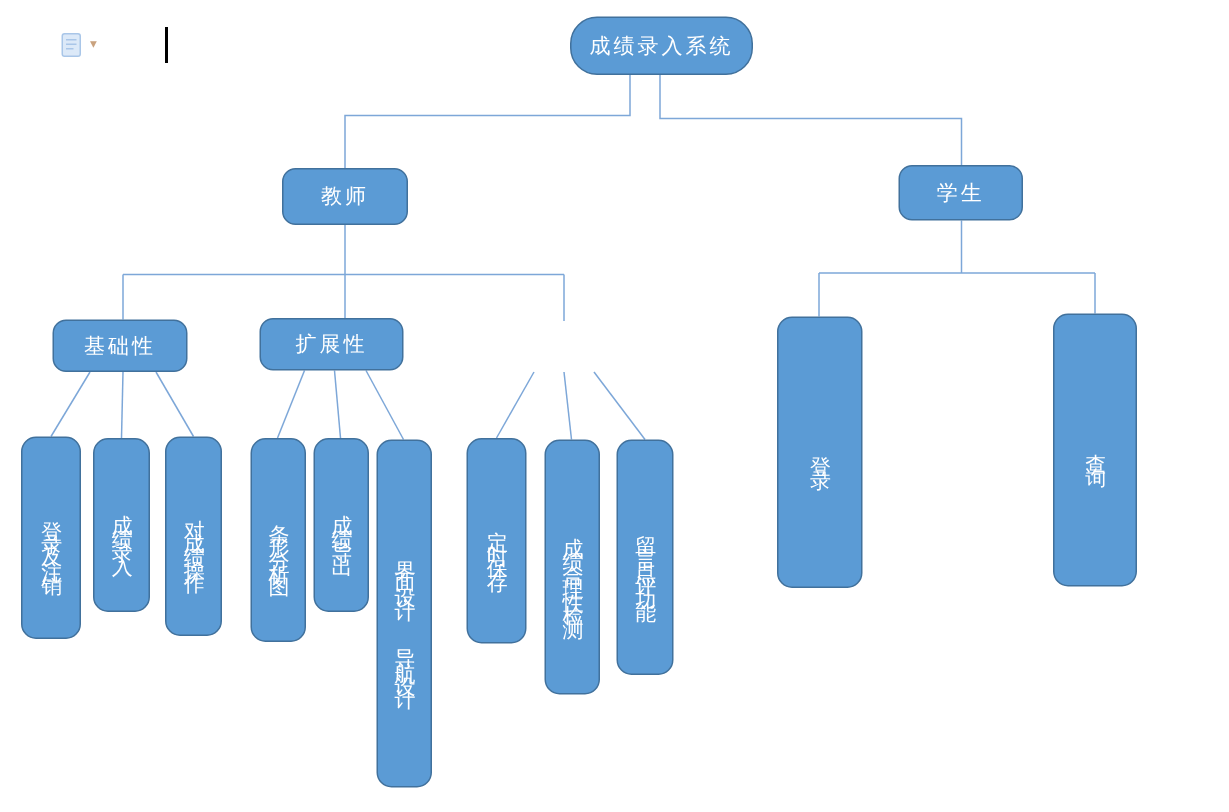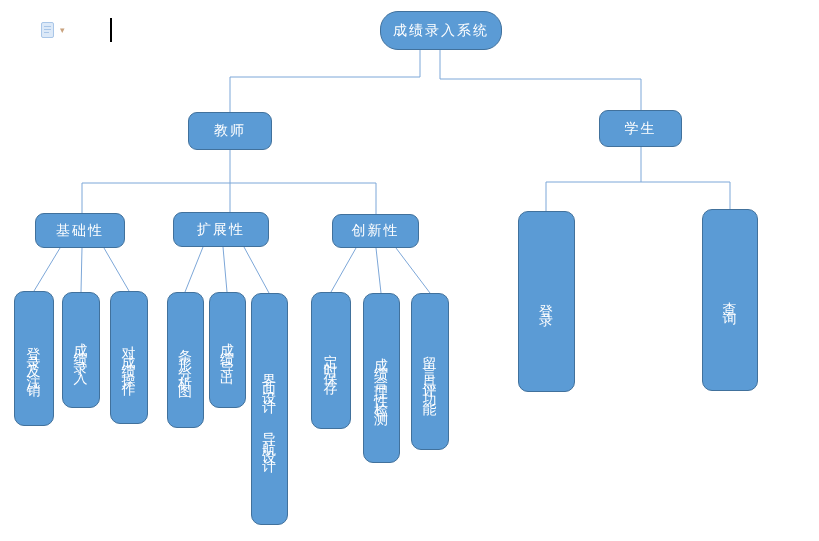--- a/index.html
+++ b/index.html
@@ -102,21 +102,20 @@
       <polyline points="376,248 381,293"></polyline>
       <polyline points="396,248 430,293"></polyline>
     </svg>
 
   <div class="nodes">
       <div class="node horz" style="left: 380px; top: 11px; width: 122px; height: 39px; border-radius: 18px;">成绩录入系统</div>
       <div class="node horz" style="left: 188px; top: 112px; width: 84px; height: 38px;">教师</div>
       <div class="node horz" style="left: 599px; top: 110px; width: 83px; height: 37px;">学生</div>
       <div class="node horz" style="left: 35px; top: 213px; width: 90px; height: 35px;">基础性</div>
       <div class="node horz" style="left: 173px; top: 212px; width: 96px; height: 35px;">扩展性</div>
-      <div class="node horz" style="left: 332px; top: 214px; width: 87px; height: 34px;">创新性</div>
       <div class="node vert" style="left: 14px; top: 291px; width: 40px; height: 135px;">登录及注销</div>
       <div class="node vert" style="left: 62px; top: 292px; width: 38px; height: 116px;">成绩录入</div>
       <div class="node vert" style="left: 110px; top: 291px; width: 38px; height: 133px;">对成绩操作</div>
       <div class="node vert" style="left: 167px; top: 292px; width: 37px; height: 136px;">条形分析图</div>
       <div class="node vert" style="left: 209px; top: 292px; width: 37px; height: 116px;">成绩导出</div>
       <div class="node vert" style="left: 251px; top: 293px; width: 37px; height: 232px;">界面设计，导航设计</div>
       <div class="node vert" style="left: 311px; top: 292px; width: 40px; height: 137px;">定时保存</div>
       <div class="node vert" style="left: 363px; top: 293px; width: 37px; height: 170px;">成绩合理性检测</div>
       <div class="node vert" style="left: 411px; top: 293px; width: 38px; height: 157px;">留言点评功能</div>
       <div class="node vert" style="left: 518px; top: 211px; width: 57px; height: 181px;">登录</div>

